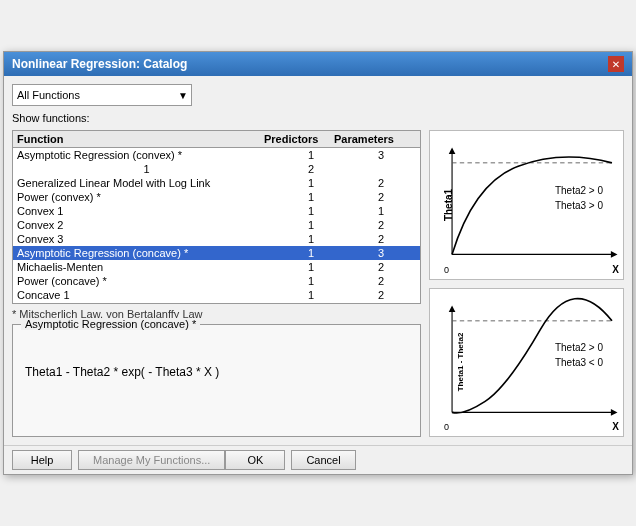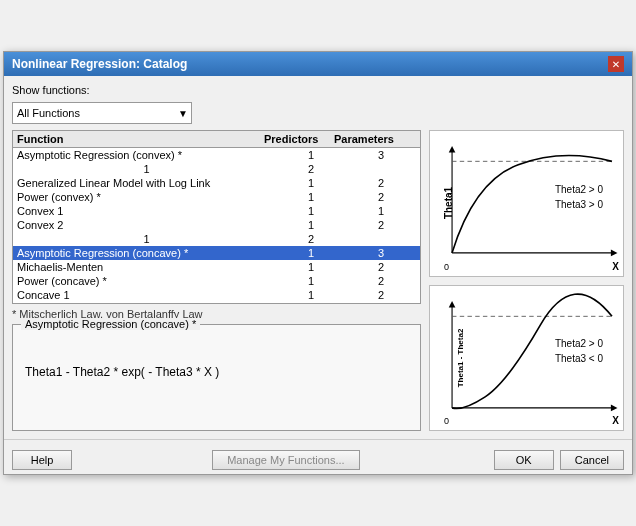--- a/index.html
+++ b/index.html
@@ -172,22 +172,21 @@
       position: absolute;
       right: 20px;
       top: 35%;
       font-size: 10px;
       text-align: center;
       line-height: 1.5;
     }
     .bottom-bar {
       display: flex;
       align-items: center;
-      justify-content: space-between;
-      padding: 10px 8px 4px;
+      padding: 4px 8px 4px;
       border-top: 1px solid #ccc;
     }
     .btn {
       padding: 3px 14px;
       font-size: 11px;
       background: linear-gradient(to bottom, #f8f8f8, #e0e0e0);
       border: 1px solid #999;
       cursor: pointer;
       min-width: 60px;
     }
@@ -239,33 +238,33 @@
 
 <div class="dialog">
 
   <div class="title-bar">
     <span>Nonlinear Regression: Catalog</span>
     <button class="title-bar-close">✕</button>
   </div>
 
   <div class="dialog-body">
 
-    <div class="show-functions-row">
-      <label>Show functions:</label>
-    </div>
     <div class="show-functions-row">
       <div class="dropdown-container">
         <select class="dropdown">
           <option>All Functions</option>
           <option>My Functions</option>
           <option>Built-in Functions</option>
         </select>
         <span class="dropdown-arrow">▼</span>
       </div>
     </div>
+    <div class="show-functions-row">
+      <label>Show functions:</label>
+    </div>
 
     <div class="main-content">
 
       <div class="left-panel">
 
         <div class="table-container">
           <div class="table-header">
             <span>Function</span>
             <span>Predictors</span>
             <span>Parameters</span>
@@ -294,20 +293,21 @@
       <span>Convex 1</span>
       <span class="num">1</span>
       <span class="num">1</span>
     </div>
               <div class="table-row">
       <span>Convex 2</span>
       <span class="num">1</span>
       <span class="num">2</span>
     </div>
               <div class="table-row">
+      <span>Convex 3</span>
       <span class="num">1</span>
       <span class="num">2</span>
     </div>
               <div class="table-row selected">
       <span>Asymptotic Regression (concave)  *</span>
       <span class="num">1</span>
       <span class="num">3</span>
     </div>
               <div class="table-row">
       <span>Michaelis-Menten</span>

